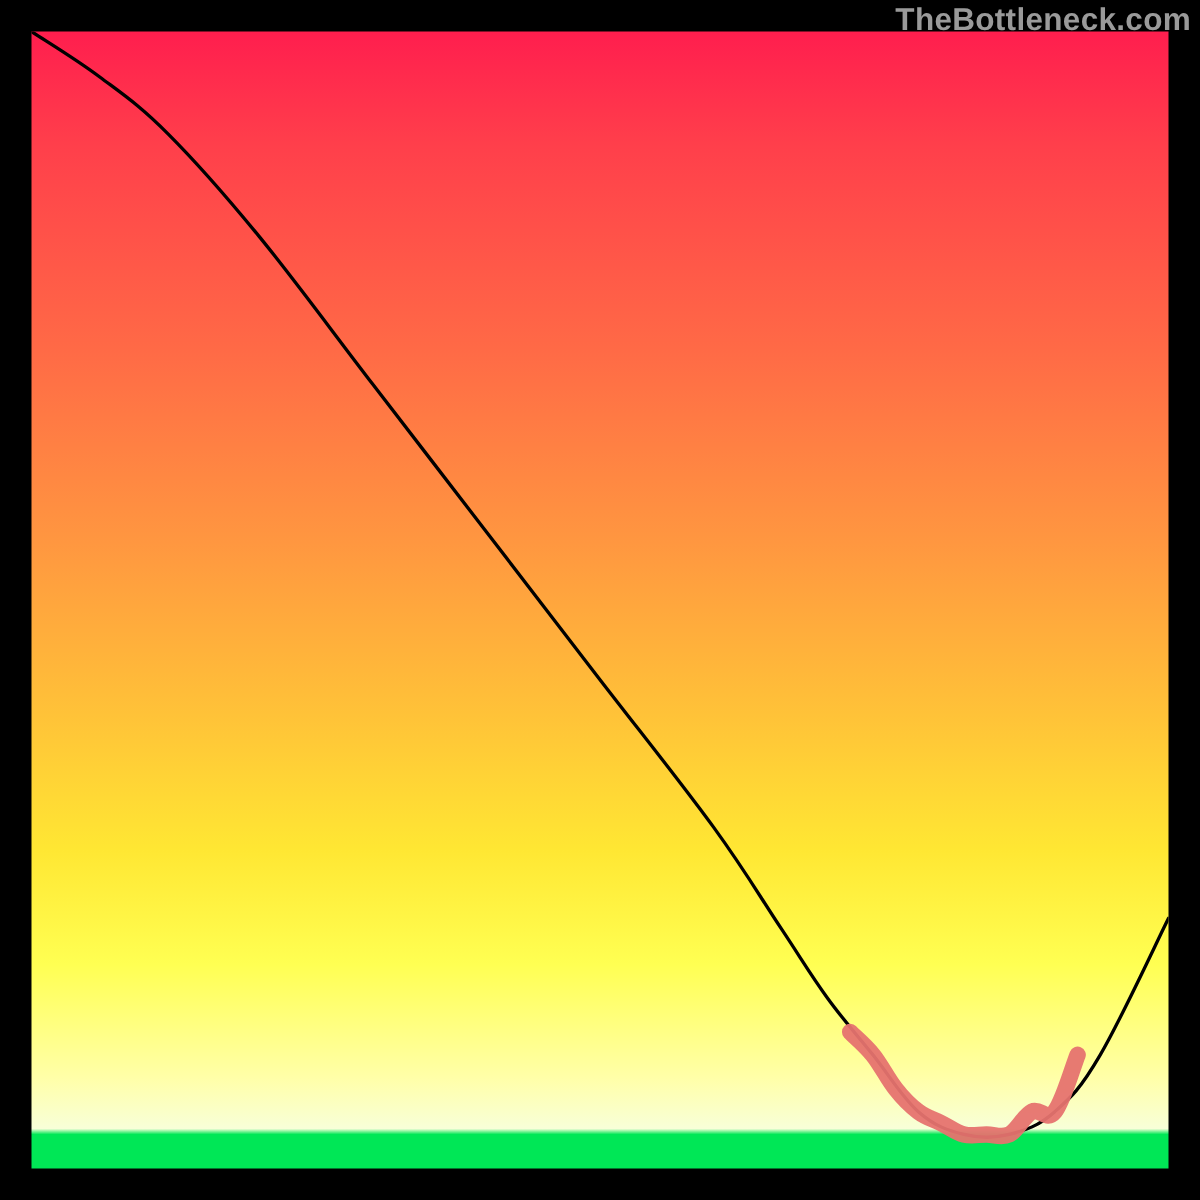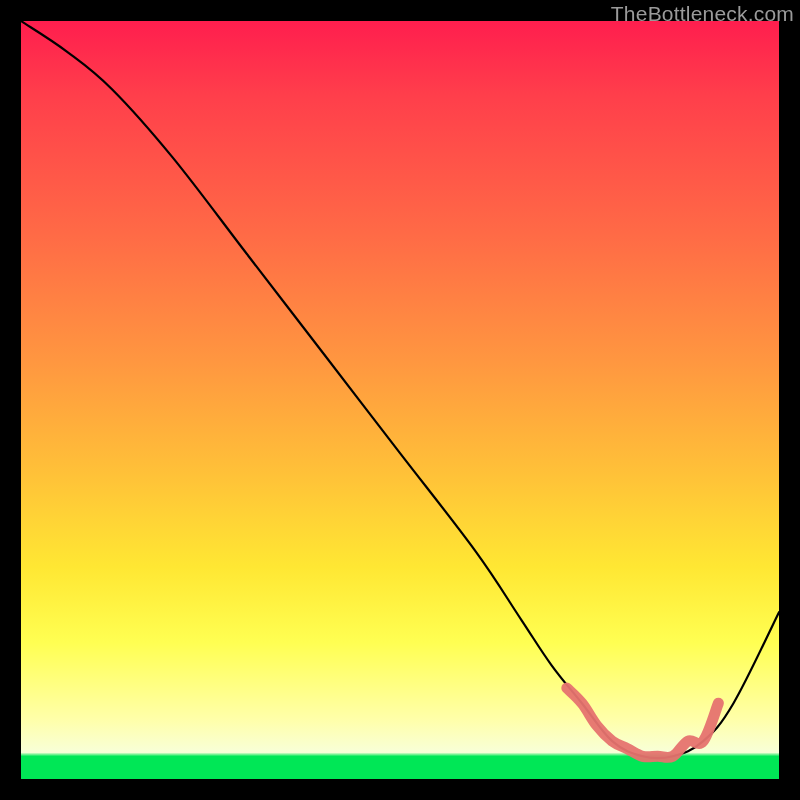--- a/index.html
+++ b/index.html
@@ -37,21 +37,21 @@
       #00e756 97%,
       #00e756 100%
     );
   }
   .watermark {
     position: absolute;
     top: 2px;
     right: 6px;
     color: #9a9a9a;
     font-size: 21px;
-    font-weight: 400;
+    font-weight: 700;
     letter-spacing: 0.2px;
     pointer-events: none;
   }
   svg.curve {
     position: absolute;
     left: 0; top: 0;
     width: 758px;
     height: 758px;
     pointer-events: none;
   }

